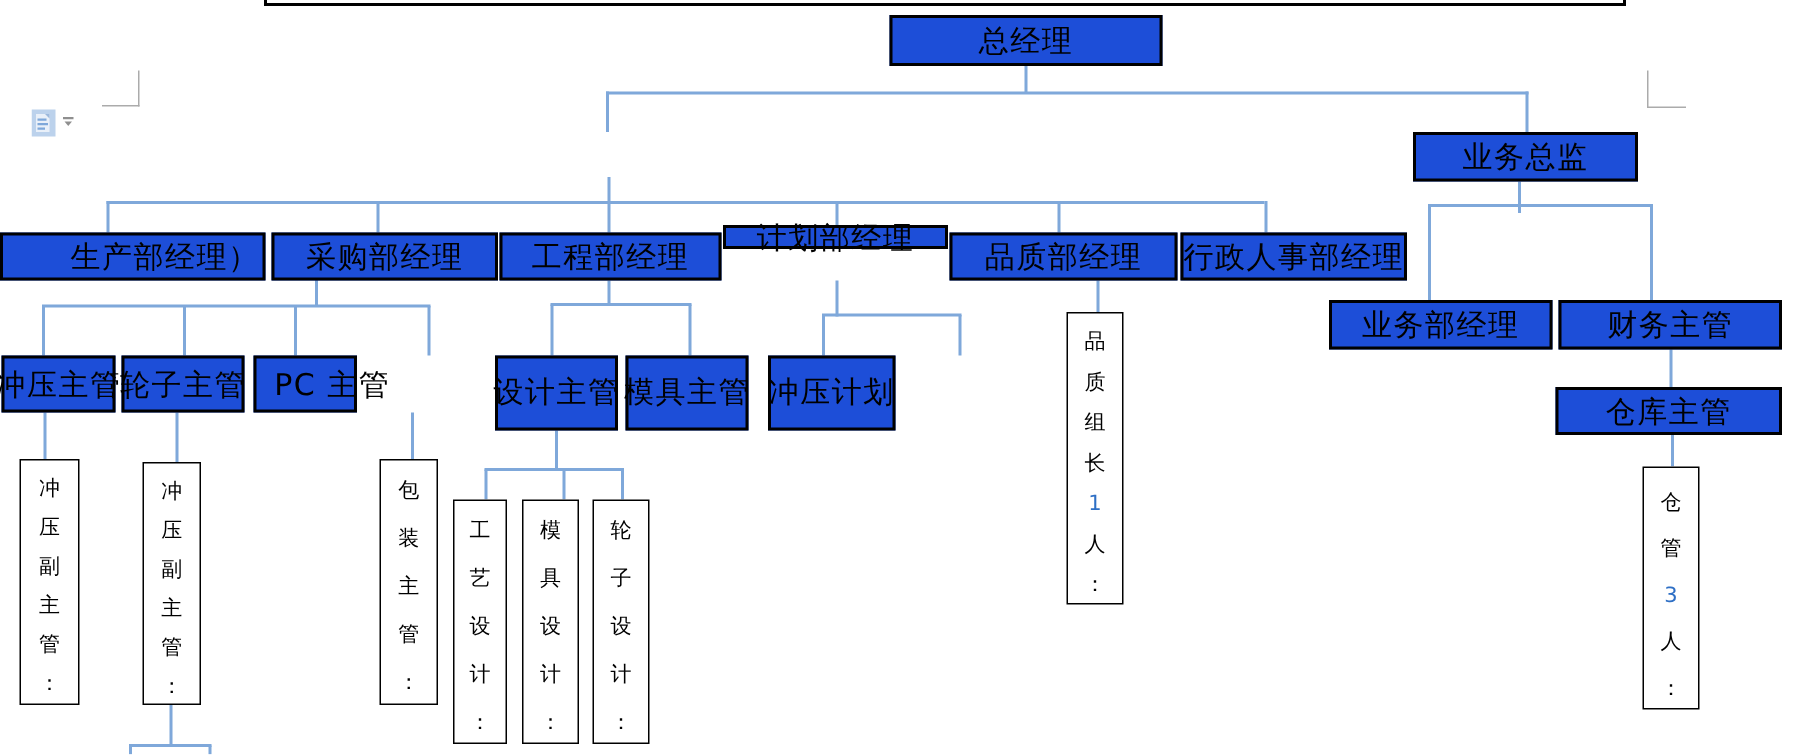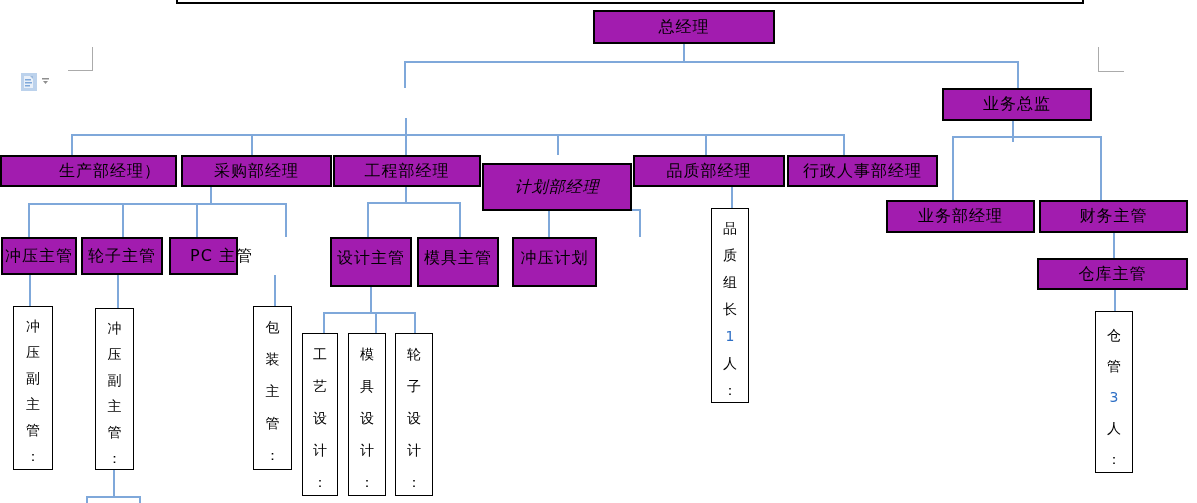--- a/index.html
+++ b/index.html
@@ -1,23 +1,23 @@
 <!DOCTYPE html>
 <html><head>
 <meta charset="utf-8">
 <style>
   html,body{margin:0;padding:0;background:#fff;}
   #canvas{
     position:relative; width:1197px; height:503px; overflow:hidden;
     background:#fff; font-family:"DejaVu Sans","Liberation Sans",sans-serif; color:#000;
   }
   .node{
-    position:absolute; box-sizing:border-box; border:2px solid #000; background:#a21caf;
+    position:absolute; box-sizing:border-box; border:2px solid #000; background:#1d4ed8;
     display:flex; align-items:center; justify-content:center;
-    font-size:16px; letter-spacing:1px; white-space:nowrap;
+    font-size:20px; letter-spacing:1px; white-space:nowrap;
   }
   .node.toppad{align-items:flex-start; padding-top:9px;}
   .vnode{
     position:absolute; box-sizing:border-box; border:1px solid #000; background:#fff;
     font-size:14px; text-align:center;
   }
   .vchar{display:block;}
   .lh26 .vchar{line-height:26px;} .lh27 .vchar{line-height:27px;}
   .lh31 .vchar{line-height:31px;} .lh32 .vchar{line-height:32px;}
   .pt4{padding-top:4px;} .pt6{padding-top:6px;} .pt8{padding-top:8px;}
@@ -116,21 +116,21 @@
 
   <div class="node" style="left:0px;top:155px;width:177px;height:32px;padding-left:43px;">
     <span>生产部经理）</span>
     </div>
   <div class="node" style="left:181px;top:155px;width:151px;height:32px;">
     <span>采购部经理</span>
     </div>
   <div class="node" style="left:333px;top:155px;width:148px;height:32px;">
     <span>工程部经理</span>
     </div>
-  <div class="node" style="left:482px;top:163px;width:150px;height:48px;font-style:italic;">
+  <div class="node" style="left:482px;top:150px;width:150px;height:16px;">
     <span>计划部经理</span>
     </div>
   <div class="node" style="left:633px;top:155px;width:152px;height:32px;">
     <span>品质部经理</span>
     </div>
   <div class="node" style="left:787px;top:155px;width:151px;height:32px;">
     <span>行政人事部经理</span>
     </div>
 
   <div class="node" style="left:1px;top:237px;width:76px;height:38px;">

